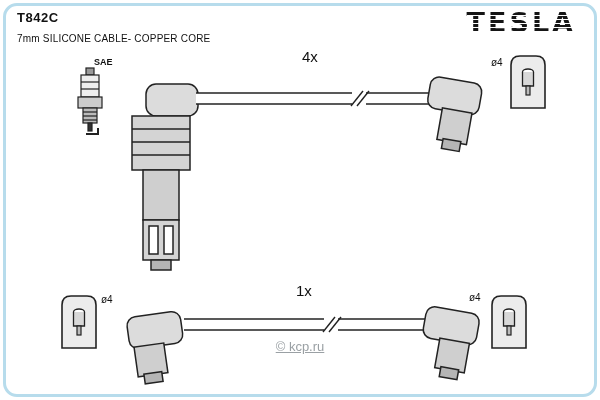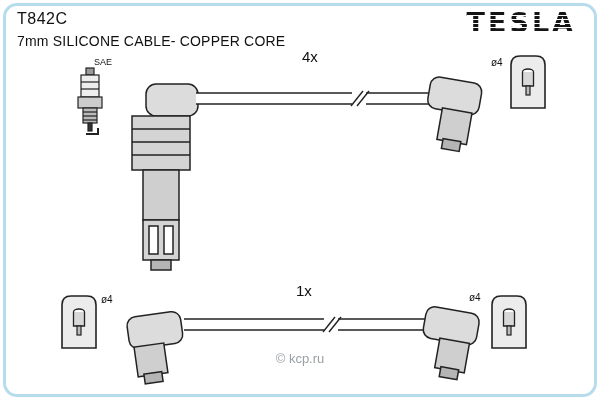--- a/index.html
+++ b/index.html
@@ -1,30 +1,30 @@
 <!DOCTYPE html>
 <html><head>
 <meta charset="utf-8">
 <style>
   html,body{margin:0;padding:0;}
   body{width:600px;height:400px;background:#ffffff;position:relative;overflow:hidden;
        font-family:"Liberation Sans",sans-serif;color:#111;}
   .frame{position:absolute;inset:3px;border:3px solid #b7dcec;border-radius:14px;pointer-events:none;}
   .abs{position:absolute;}
-  .part-number{left:17px;top:10px;font-size:16px;font-weight:normal;letter-spacing:.5px;}
-  .subtitle{left:17px;top:33px;font-size:14px;letter-spacing:.2px;}
+  .part-number{left:17px;top:10px;font-size:13px;font-weight:bold;letter-spacing:.5px;}
+  .subtitle{left:17px;top:33px;font-size:10px;letter-spacing:.2px;}
   .brand-wrap{top:9px;right:24px;}
   .brand{font-size:27px;font-weight:900;letter-spacing:3px;color:#151515;line-height:1;
          font-family:"DejaVu Sans",sans-serif;}
   .brand-stripes{position:absolute;inset:-1px 0;
          background:repeating-linear-gradient(180deg,transparent 0px,transparent 2.6px,#fff 2.6px,#fff 4px);}
   .qty{font-size:15px;}
   .dia{font-size:10px;text-align:center;}
-  .sae{font-size:9px;font-weight:normal;}
-  .watermark{left:50%;top:351px;transform:translateX(-50%);font-size:13px;color:#9aa0a4;}
+  .sae{font-size:9px;font-weight:bold;}
+  .watermark{left:50%;top:339px;transform:translateX(-50%);font-size:13px;color:#9aa0a4;text-decoration:underline;}
   svg.diagram{position:absolute;left:0;top:0;}
 </style>
 </head>
 <body>
 
 <div class="frame"></div>
 
 <div class="abs part-number">T842C</div>
 <div class="abs subtitle">7mm SILICONE CABLE- COPPER CORE</div>
 

